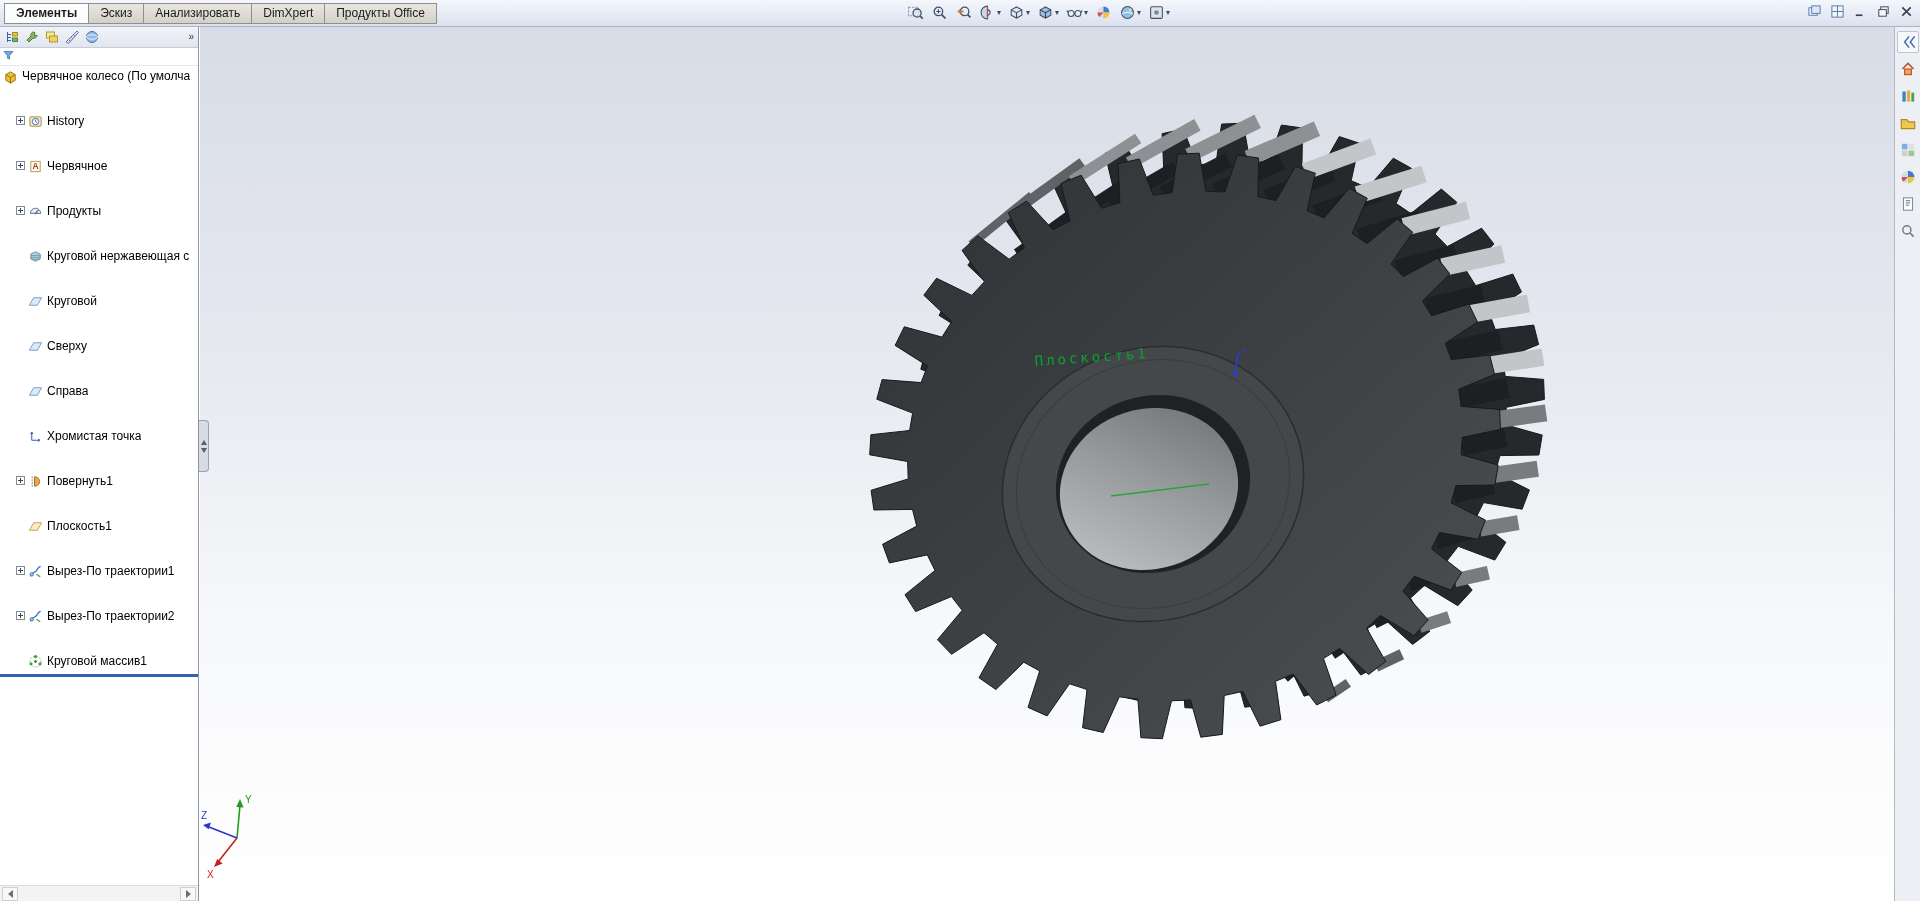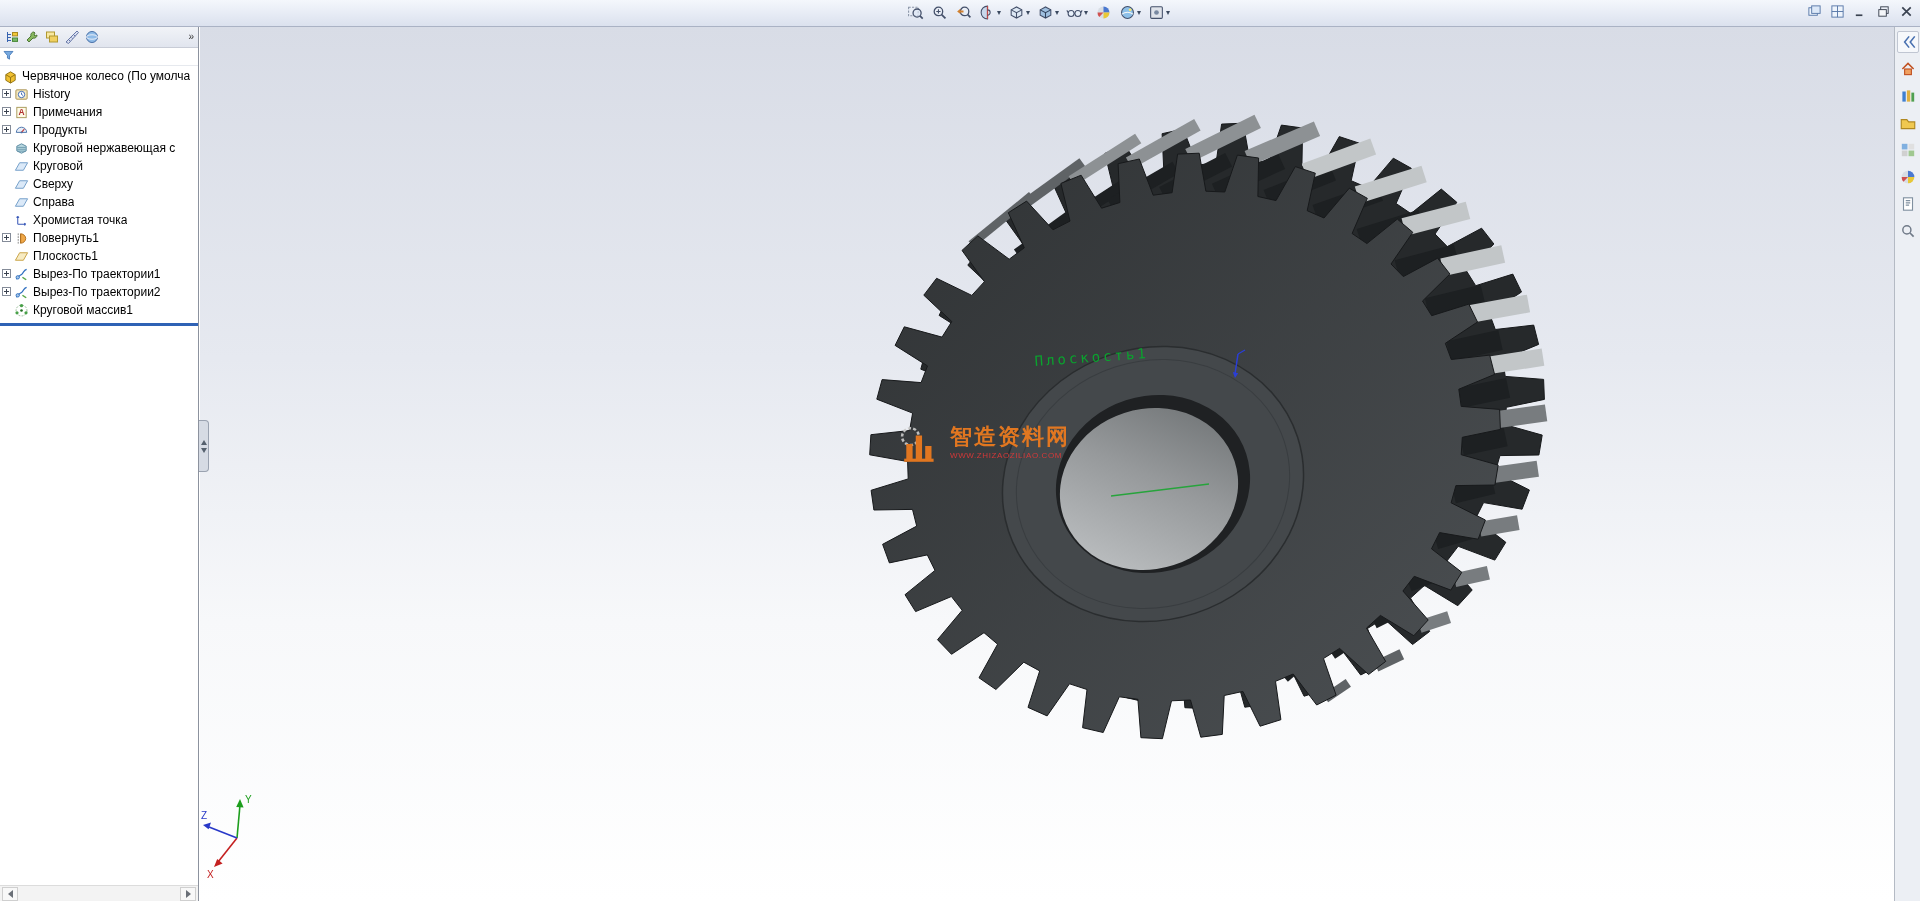--- a/index.html
+++ b/index.html
@@ -28,21 +28,21 @@
   .panel-tabs{height:21px;background:linear-gradient(#f2f4f8,#e1e5ee);border-bottom:1px solid #c8ccd6;
               display:flex;align-items:center;padding-left:3px;gap:2px;}
   .ptab{display:flex;align-items:center;padding:1px;}
   .ptab svg{width:16px;height:16px;}
   .panel-overflow{margin-left:auto;margin-right:4px;font-size:10px;color:#333;}
   .filter-row{height:17px;border-bottom:1px solid #e6e9ee;display:flex;align-items:center;padding-left:2px;}
   .filter-row svg{width:13px;height:13px;}
   .tree{padding-top:3px;font-size:12px;color:#000;}
   .tree-row{height:18px;display:flex;white-space:nowrap;overflow:hidden;}
   .tree-row.root{padding-left:3px;}
-  .tree-row.child{padding-left:2px;}
+  .tree-row.child{padding-left:16px;margin-top:27px;}
   .exp{width:9px;height:9px;margin-right:3px;flex:none;}
   .exp.empty{visibility:hidden;}
   .t-icon{width:15px;height:15px;margin-right:4px;flex:none;display:flex;}
   .t-icon svg{width:15px;height:15px;}
   .t-label{overflow:hidden;}
   .rollback-bar{height:3px;background:#2f62b5;margin-top:2px;width:100%;cursor:row-resize;}
   .panel-hscroll{position:absolute;left:0;bottom:0;width:100%;height:16px;background:#f3f3f3;
                  border-top:1px solid #dcdcdc;display:flex;align-items:center;
                  justify-content:space-between;padding:0 2px;box-sizing:border-box;}
   .scroll-btn{width:14px;height:12px;background:#f8f8f8;border:1px solid #cfcfcf;
@@ -76,20 +76,27 @@
              border-left:1px solid #b4bac4;display:flex;flex-direction:column;align-items:center;
              padding-top:5px;gap:5px;box-sizing:border-box;z-index:5;}
   .tp-icon{display:flex;padding:1px;border:1px solid transparent;border-radius:2px;}
   .tp-icon svg{width:18px;height:18px;}
   .tp-icon:first-child{border-color:#c0c6d2;background:#f6f8fb;}
 </style>
 </head>
 <body>
 
 <div class="topbar">
+  <div class="cm-tabs" id="cmTabs">
+      <div class="cm-tab active">Элементы</div>
+      <div class="cm-tab">Эскиз</div>
+      <div class="cm-tab">Анализировать</div>
+      <div class="cm-tab">DimXpert</div>
+      <div class="cm-tab">Продукты Office</div>
+    </div>
   <div class="heads-up" id="headsUp">
       <span class="hu-icon">
         <svg viewBox="0 0 16 16">
           <rect x="1.5" y="3" width="9" height="8" fill="none" stroke="#8a94a6" stroke-dasharray="2 1.2"></rect>
           <circle cx="9.5" cy="8.5" r="3.8" fill="rgba(220,230,245,.6)" stroke="#44506a" stroke-width="1.2"></circle>
           <path d="M12.2 11.2l2.6 2.6" stroke="#44506a" stroke-width="1.6"></path>
         </svg>
       </span>
       <span class="hu-icon">
         <svg viewBox="0 0 16 16">
@@ -258,21 +265,21 @@
         <span class="exp"><svg viewBox="0 0 9 9">
             <rect x=".5" y=".5" width="8" height="8" fill="#fff" stroke="#848b98"></rect>
             <path d="M2 4.5h5M4.5 2v5" stroke="#3b4350"></path>
           </svg></span>
         <span class="t-icon">
           <svg viewBox="0 0 16 16">
             <rect x="3" y="2.5" width="10" height="11" fill="#fffbe8" stroke="#a89858"></rect>
             <text x="8" y="11" font-size="9" font-weight="bold" text-anchor="middle" fill="#b03030" font-family="sans-serif">A</text>
           </svg>
         </span>
-        <span class="t-label">Примечания</span>
+        <span class="t-label">Червячное</span>
       </div>
       <div class="tree-row child">
         <span class="exp"><svg viewBox="0 0 9 9">
             <rect x=".5" y=".5" width="8" height="8" fill="#fff" stroke="#848b98"></rect>
             <path d="M2 4.5h5M4.5 2v5" stroke="#3b4350"></path>
           </svg></span>
         <span class="t-icon">
           <svg viewBox="0 0 16 16">
             <path d="M2.5 10a5.5 5.5 0 0111 0z" fill="#e8eef8" stroke="#4870a8"></path>
             <path d="M8 10l3-3.5" stroke="#c04040" stroke-width="1.3"></path>
@@ -473,33 +480,20 @@
         <path d="M40 773l-3.8 8 7.4 .6z" fill="#1d9e1d"></path>
         <path d="M37 812L18 836" stroke="#c42020" fill="none"></path>
         <path d="M14 841l3.2-8 5.4 4.6z" fill="#c42020"></path>
         <path d="M37 812L9 801" stroke="#2838c8" fill="none"></path>
         <path d="M3 799l8-2.6-2.4 6.8z" fill="#2838c8"></path>
         <text x="45" y="777" font-size="10" fill="#1d9e1d" stroke="none">Y</text>
         <text x="7" y="852" font-size="10" fill="#c42020" stroke="none">X</text>
         <text x="1" y="793" font-size="10" fill="#2838c8" stroke="none">Z</text>
       </g>
     </svg>
-  <div class="watermark">
-    <span class="wm-logo">
-      <svg viewBox="0 0 40 40">
-        <circle cx="10" cy="12" r="8" fill="none" stroke="#c9c9c9" stroke-width="2.4" stroke-dasharray="3 2"></circle>
-        <path d="M6 34V19h6v15zM15 34V11h6v23zM24 34V21h6v13z" fill="#f07c1e"></path>
-        <path d="M4 34.5h28" stroke="#f07c1e" stroke-width="3"></path>
-      </svg>
-    </span>
-    <span class="wm-text">
-      <span class="wm-title">智造资料网</span>
-      <span class="wm-sub">WWW.ZHIZAOZILIAO.COM</span>
-    </span>
-  </div>
 </div>
 
 <div class="splitter">
   <span class="tri-up"></span>
   <span class="tri-down"></span>
 </div>
 
 <div class="task-pane" id="taskPane">
     <span class="tp-icon">
       <svg viewBox="0 0 16 16">

